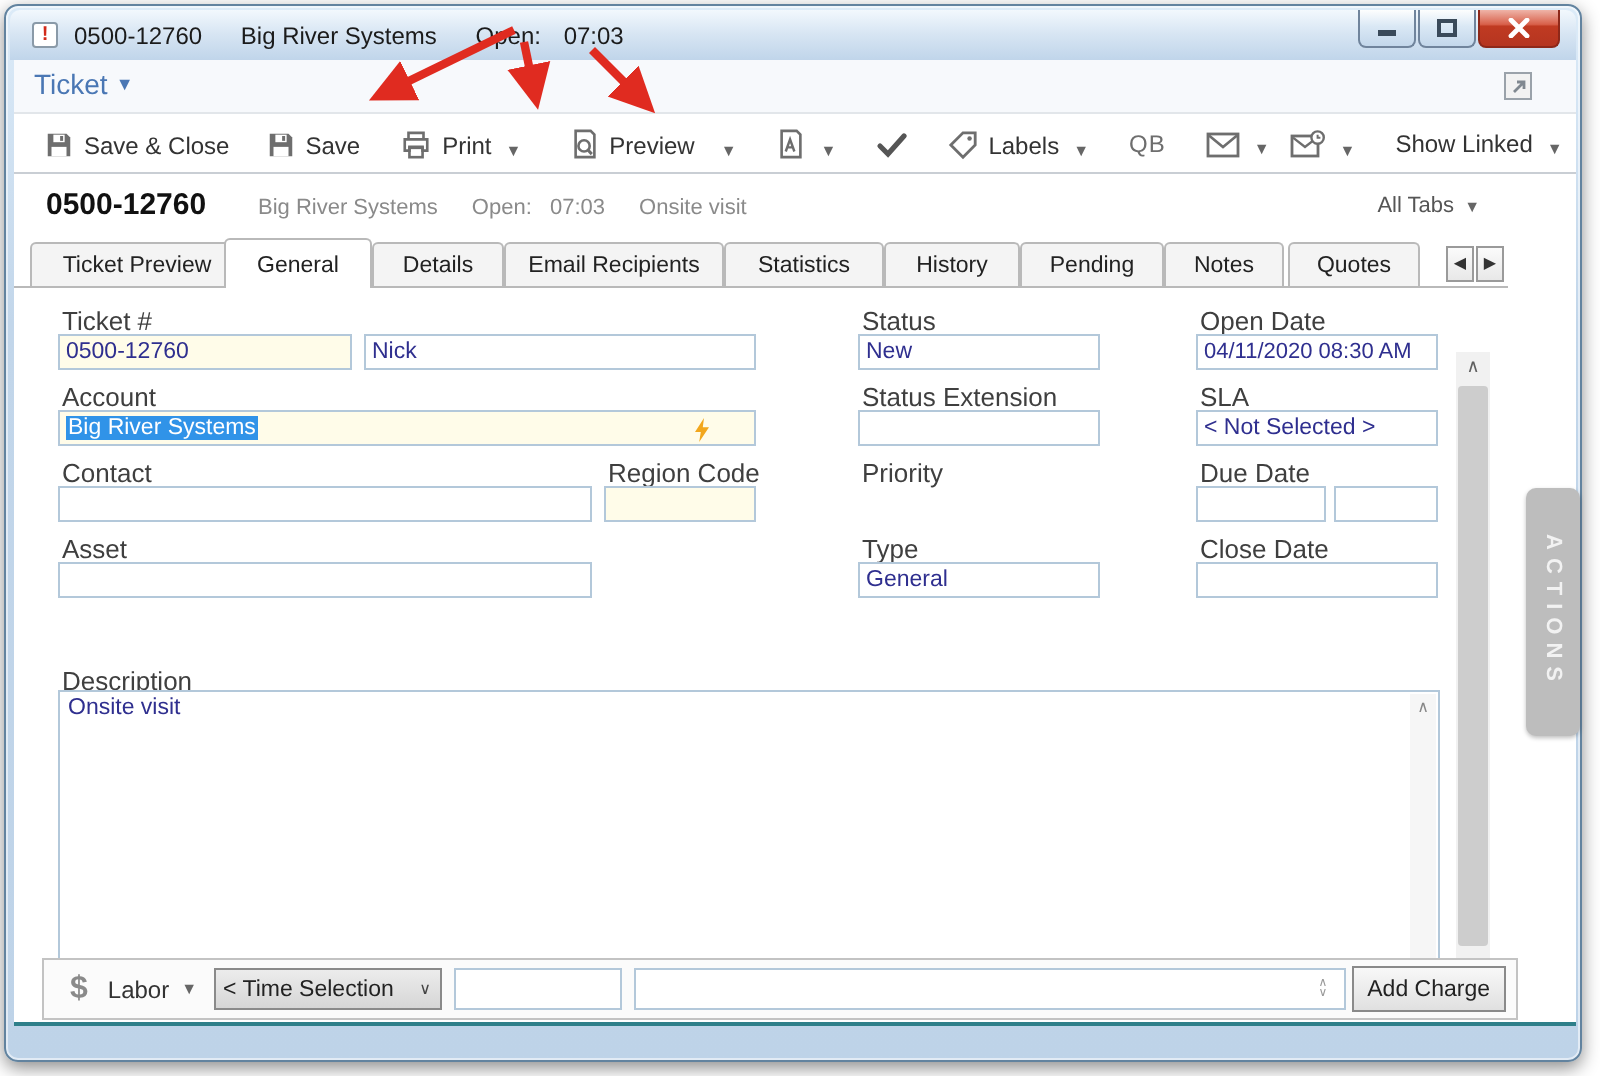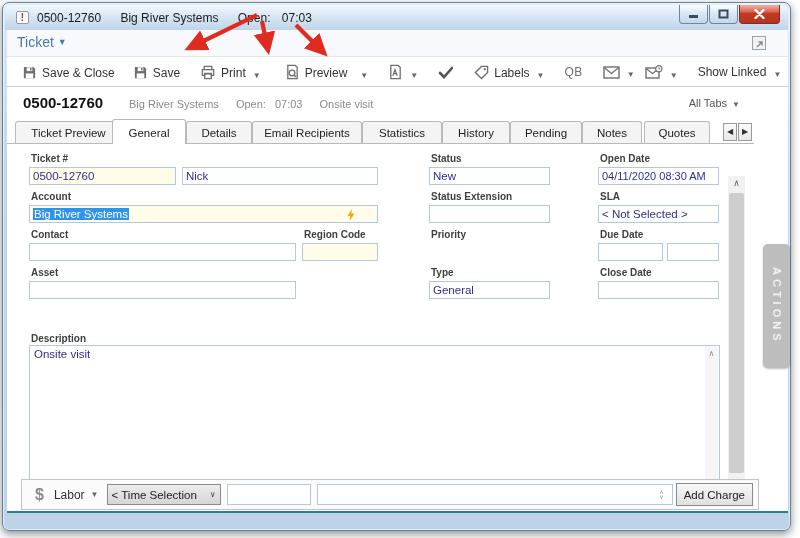--- a/index.html
+++ b/index.html
@@ -52,21 +52,21 @@
   .tabs { position:absolute; left:0; top:89px; width:100%; height:25px; }
   .tabs .rule { position:absolute; left:0; bottom:0; width:747px; height:1px; background:#b9b9b9; }
   .tab { position:absolute; top:2px; height:22px; background:#f4f4f4; border:1px solid #b9b9b9; border-bottom:none;
     border-radius:3px 3px 0 0; font-size:11.5px; color:#222; text-align:center; padding-top:5px; }
   .tab.active { background:#fff; top:0; height:25px; padding-top:7px; z-index:2; }
   .tabscroll { position:absolute; top:4px; width:14px; height:18px; background:linear-gradient(#fbfbfb,#e8e8e8); border:1px solid #9a9a9a;
     font-size:8px; color:#333; text-align:center; line-height:16px; }
 
   
   .panel { position:absolute; left:0; top:114px; width:100%; height:326px; background:#fff; }
-  .flabel { position:absolute; font-size:10px; font-weight:bold; color:#3f3f3f; white-space:nowrap; }
+  .flabel { position:absolute; font-size:13px; font-weight:normal; color:#3f3f3f; white-space:nowrap; }
   .finput { position:absolute; height:18px; background:#fff; border:1px solid #b3c8da; font-size:11.5px; color:#2f2f8f;
     padding:2px 3px 0 3px; white-space:nowrap; overflow:hidden; }
   .finput.yellow { background:#fffce9; }
   .sel-text { background:#3093e8; color:#fff; padding:0 1px; }
   .bolt { position:absolute; right:22px; top:3px; }
   .descbox { position:absolute; left:22px; top:201px; width:691px; height:147px; border:1px solid #b3c8da; background:#fff; }
   .descbox .txt { position:absolute; left:4px; top:2px; font-size:11.5px; color:#2f2f8f; }
   .mini-sb { position:absolute; right:1px; top:1px; bottom:1px; width:13px; background:#f6f6f6; }
   .mini-sb .ar { position:absolute; left:0; width:13px; height:13px; font-size:8px; color:#888; text-align:center; line-height:13px; }
 

